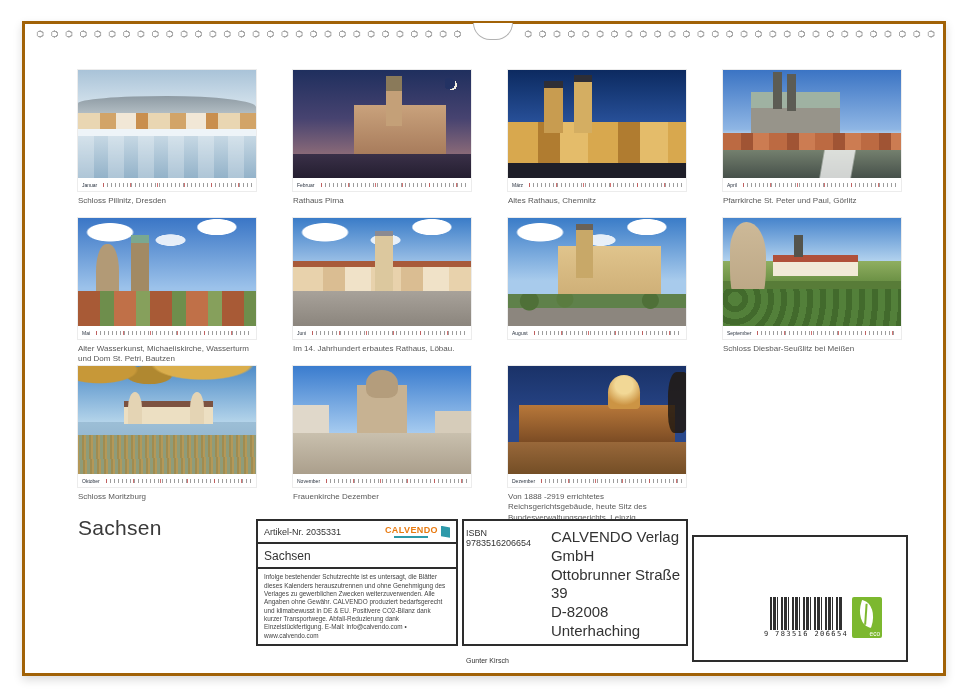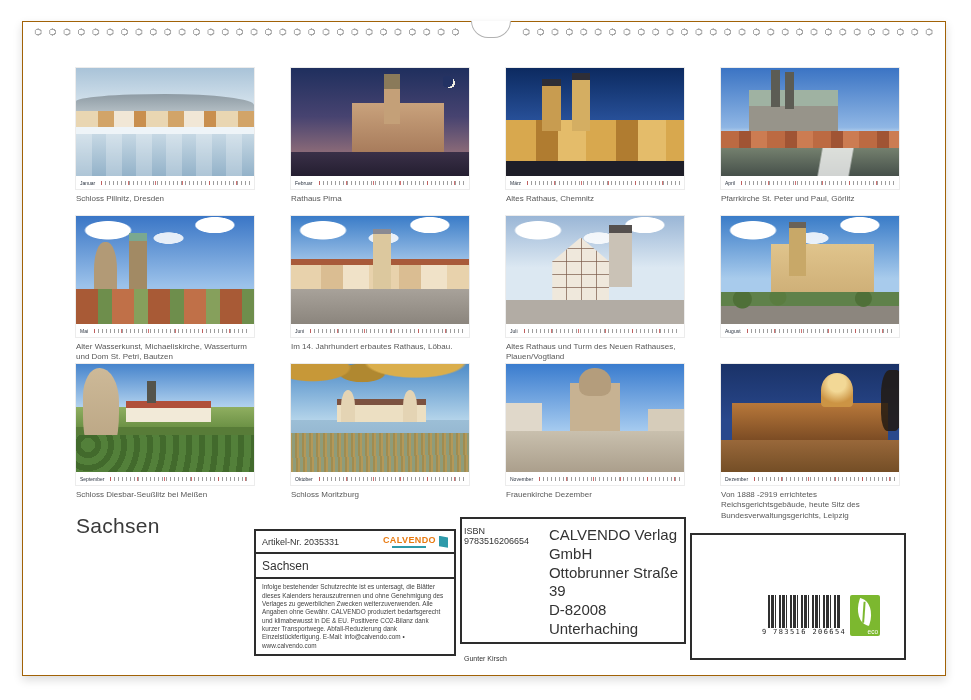--- a/index.html
+++ b/index.html
@@ -1,19 +1,19 @@
 <!DOCTYPE html>
 <html><head>
 <meta charset="utf-8">
 <style>
   * { margin:0; padding:0; box-sizing:border-box; }
   html,body { width:971px; height:700px; background:#ffffff; font-family:"Liberation Sans", sans-serif; }
   .page {
     position:absolute; left:22px; top:21px; width:924px; height:655px;
-    background:#fff; border:1px solid #a16207;
+    background:#fff; border:3px solid #a16207;
     box-shadow:0 4px 9px rgba(0,0,0,.14);
   }
   
   .holes {
     position:absolute; top:3px; height:14px; background-repeat:repeat-x;
     background-image:radial-gradient(circle at 7px 7px, #ffffff 0 2.4px, #a6a6a6 2.5px 3.5px, transparent 3.6px);
     background-size:14.4px 14px;
   }
   .holes.left  { left:8px;  width:430px; }
   .holes.right { left:496px; width:420px; }
@@ -94,21 +94,21 @@
   .p11 .c{left:0;top:36%;width:20%;height:28%;background:#e0d8ca;box-shadow:142px 6px 0 0 #d6ccba}
   .p11 .d{left:0;top:62%;width:100%;height:38%;background:linear-gradient(180deg,#c9c0ae,#ab9f8c)}
   .p12{background:linear-gradient(180deg,#1a3268 0%,#29488c 52%)}
   .p12 .a{left:6%;top:36%;width:88%;height:34%;background:linear-gradient(180deg,#b8783a,#7c4c24)}
   .p12 .b{left:56%;top:8%;width:18%;height:32%;background:radial-gradient(circle at 50% 30%,#f2d896 0 30%,#cc9444 70%);border-radius:50% 50% 12% 12%}
   .p12 .c{right:-2%;top:6%;width:12%;height:56%;background:#221a12;border-radius:40% 30% 40% 30%;opacity:.85}
   .p12 .d{left:0;top:70%;width:100%;height:30%;background:linear-gradient(180deg,#99683a,#744e26)}
   
   .title { position:absolute; left:53px; top:492px; font-size:21px; color:#3a3a3a; letter-spacing:.3px; }
   .info { position:absolute; left:231px; top:495px; width:652px; height:127px; }
-  .col1 { position:absolute; left:0; top:0; width:202px; height:127px; border:2px solid #2d2d2d; background:#fff; display:flex; flex-direction:column;margin-top:12px; }
+  .col1 { position:absolute; left:0; top:0; width:202px; height:127px; border:2px solid #2d2d2d; background:#fff; display:flex; flex-direction:column; }
   .col1 > div + div { border-top:2px solid #2d2d2d; }
   .rowA { height:23px; display:flex; justify-content:space-between; align-items:center; padding:1px 6px; }
   .rowB { height:27px; display:flex; align-items:center; padding:0 6px; }
   .rowC { flex:1; padding:4px 6px; }
   .artikel { font-size:9px; color:#333; }
   .logo { display:flex; align-items:center; gap:3px; }
   .logo-stack { display:flex; flex-direction:column; align-items:center; }
   .logo-word { color:#e87a10; font-weight:bold; font-size:9px; letter-spacing:.4px; }
   .logo-tag { width:34px; height:2px; background:#2e9aaa; margin-top:1px; }
   .logo-flag { width:9px; height:12px; background:#2e9aaa; clip-path:polygon(0 0,100% 15%,100% 100%,0 88%); }
@@ -229,35 +229,20 @@
             <i class="d"></i>
           </div>
         <div class="strip">
           <span class="mon">Juni</span>
           <span class="ticks"></span>
         </div>
       </div>
       <div class="cap">Im 14. Jahrhundert erbautes Rathaus, Löbau.</div>
     </div>
 
-    <div class="card">
-      <div class="phwrap">
-        <div class="ph p7">
-            <i class="a"></i>
-            <i class="b"></i>
-            <i class="c"></i>
-            <i class="d"></i>
-          </div>
-        <div class="strip">
-          <span class="mon">Juli</span>
-          <span class="ticks"></span>
-        </div>
-      </div>
-      <div class="cap">Altes Rathaus und Turm des Neuen Rathauses, Plauen/Vogtland</div>
-    </div>
 
     <div class="card">
       <div class="phwrap">
         <div class="ph p8">
             <i class="a"></i>
             <i class="b"></i>
             <i class="c"></i>
             <i class="d"></i>
           </div>
         <div class="strip">

